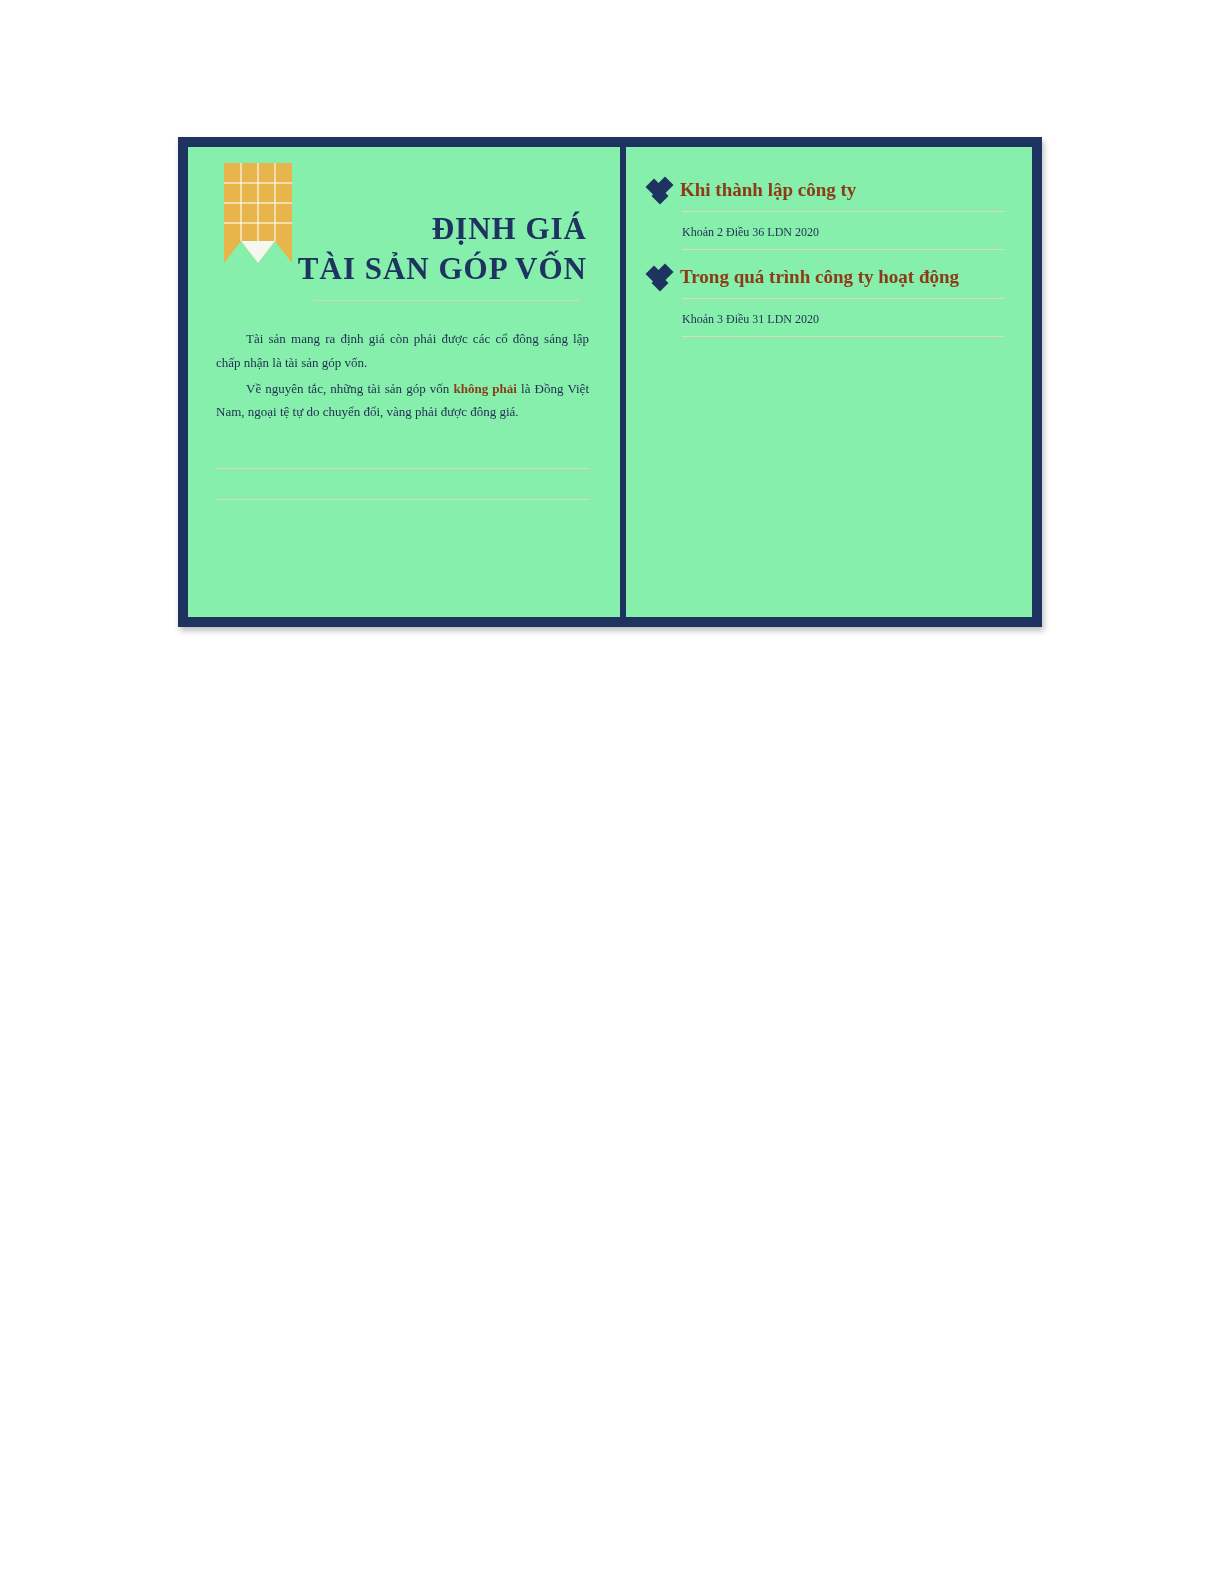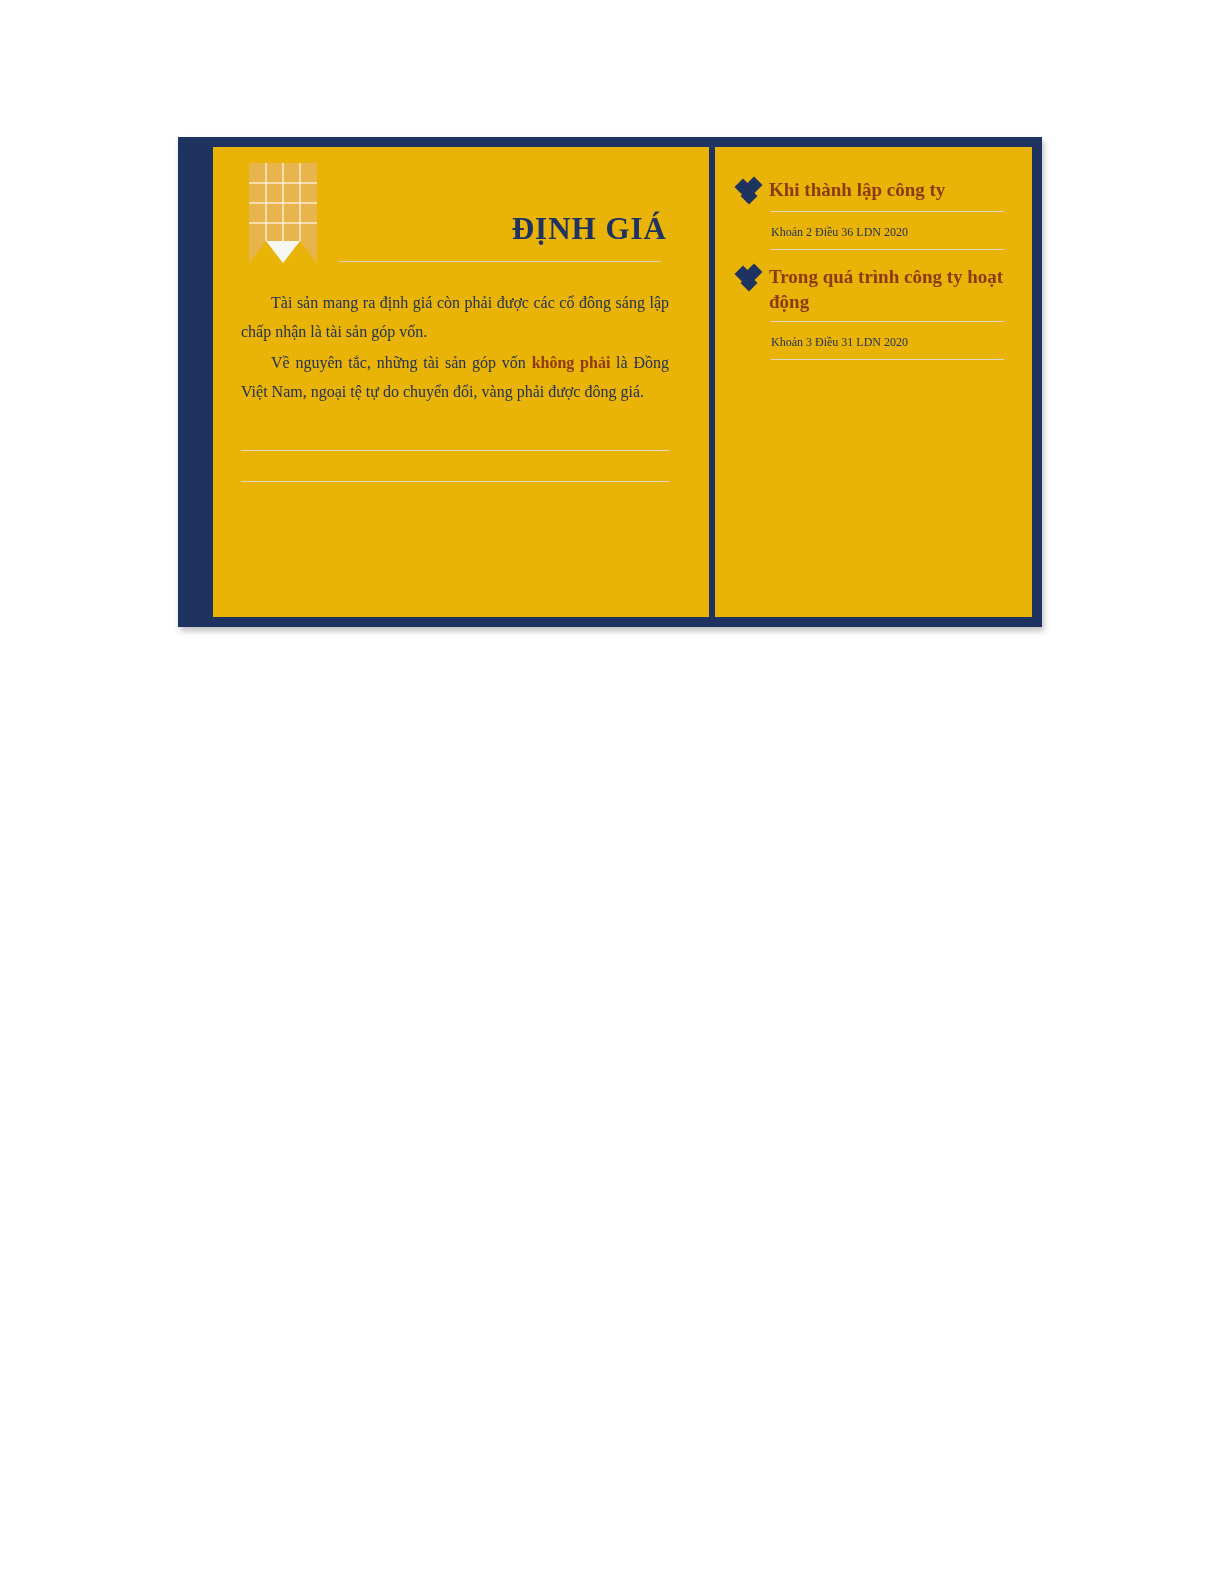--- a/index.html
+++ b/index.html
@@ -28,28 +28,27 @@
     box-shadow: 2px 4px 6px rgba(0,0,0,0.25);
   }
   #slide-inner {
     width: 100%;
     height: 100%;
     display: flex;
     background: #1f3360;
   }
 
   .panel {
-    background: #eab308;
+    background: #86efac;
     box-sizing: border-box;
     position: relative;
   }
   #panel-left {
-    width: 496px;
-    padding: 18px 32px 18px 24px;
-    margin-left: 25px;
+    width: 432px;
+    padding: 18px 23px 18px 24px;
   }
   #panel-divider {
     width: 6px;
     background: #1f3360;
   }
   #panel-right {
     flex: 1;
     padding: 30px 28px 18px 22px;
   }
 
@@ -119,21 +118,21 @@
     border-bottom: 1px solid #d7d2c4;
   }
 
   #left-body {
     margin-top: 26px;
     padding: 0 8px 0 4px;
   }
   .para {
     text-align: justify;
     color: #233254;
-    font-size: 16px;
+    font-size: 13px;
     line-height: 1.82;
     text-indent: 30px;
     margin: 0 0 2px 0;
   }
   .para b {
     color: #8c3b16;
     font-weight: bold;
   }
   .ruled {
     margin-top: 14px;
@@ -213,20 +212,21 @@
         <div class="grid-v" style="left:16px;"></div>
         <div class="grid-v" style="left:33px;"></div>
         <div class="grid-v" style="left:50px;"></div>
         <div class="grid-h" style="top:19px;"></div>
         <div class="grid-h" style="top:39px;"></div>
         <div class="grid-h" style="top:59px;"></div>
       </div>
 
       <div id="title-block">
         <div class="title-line">ĐỊNH GIÁ</div>
+        <div class="title-line">TÀI SẢN GÓP VỐN</div>
         <div id="title-rule"></div>
       </div>
 
       <div id="left-body">
         <p class="para">
           <span>Tài sản mang ra định giá còn phải được các cổ đông sáng lập chấp nhận là tài sản góp vốn.</span>
         </p>
         <p class="para">
           <span>Về nguyên tắc, những tài sản góp vốn </span><b>không phải</b><span> là Đồng Việt Nam, ngoại tệ tự do chuyển đổi, vàng phải được đông giá.</span>
         </p>

